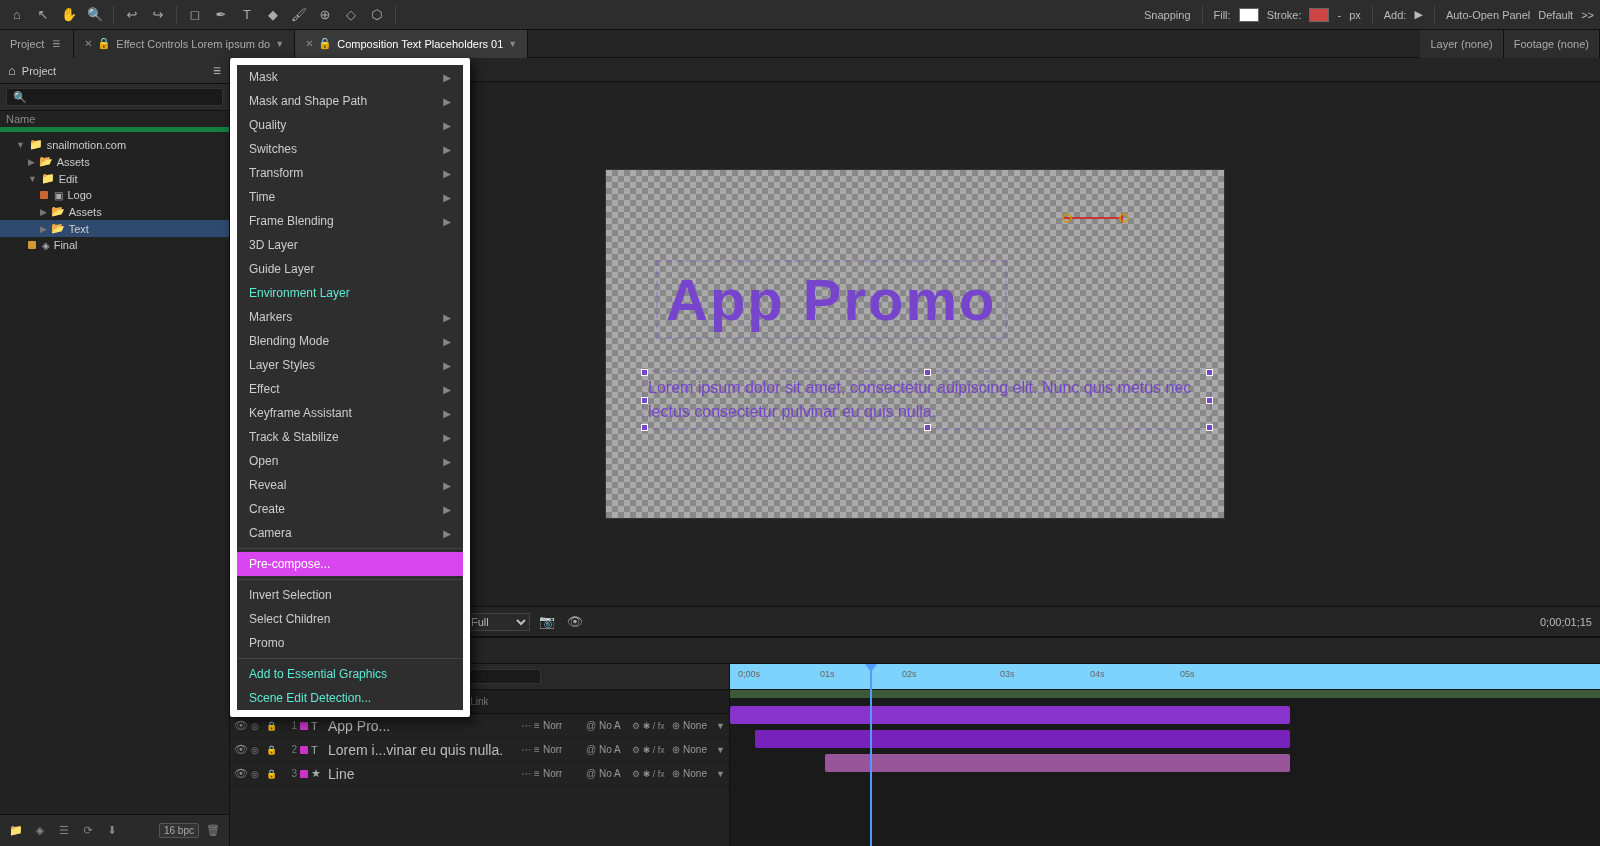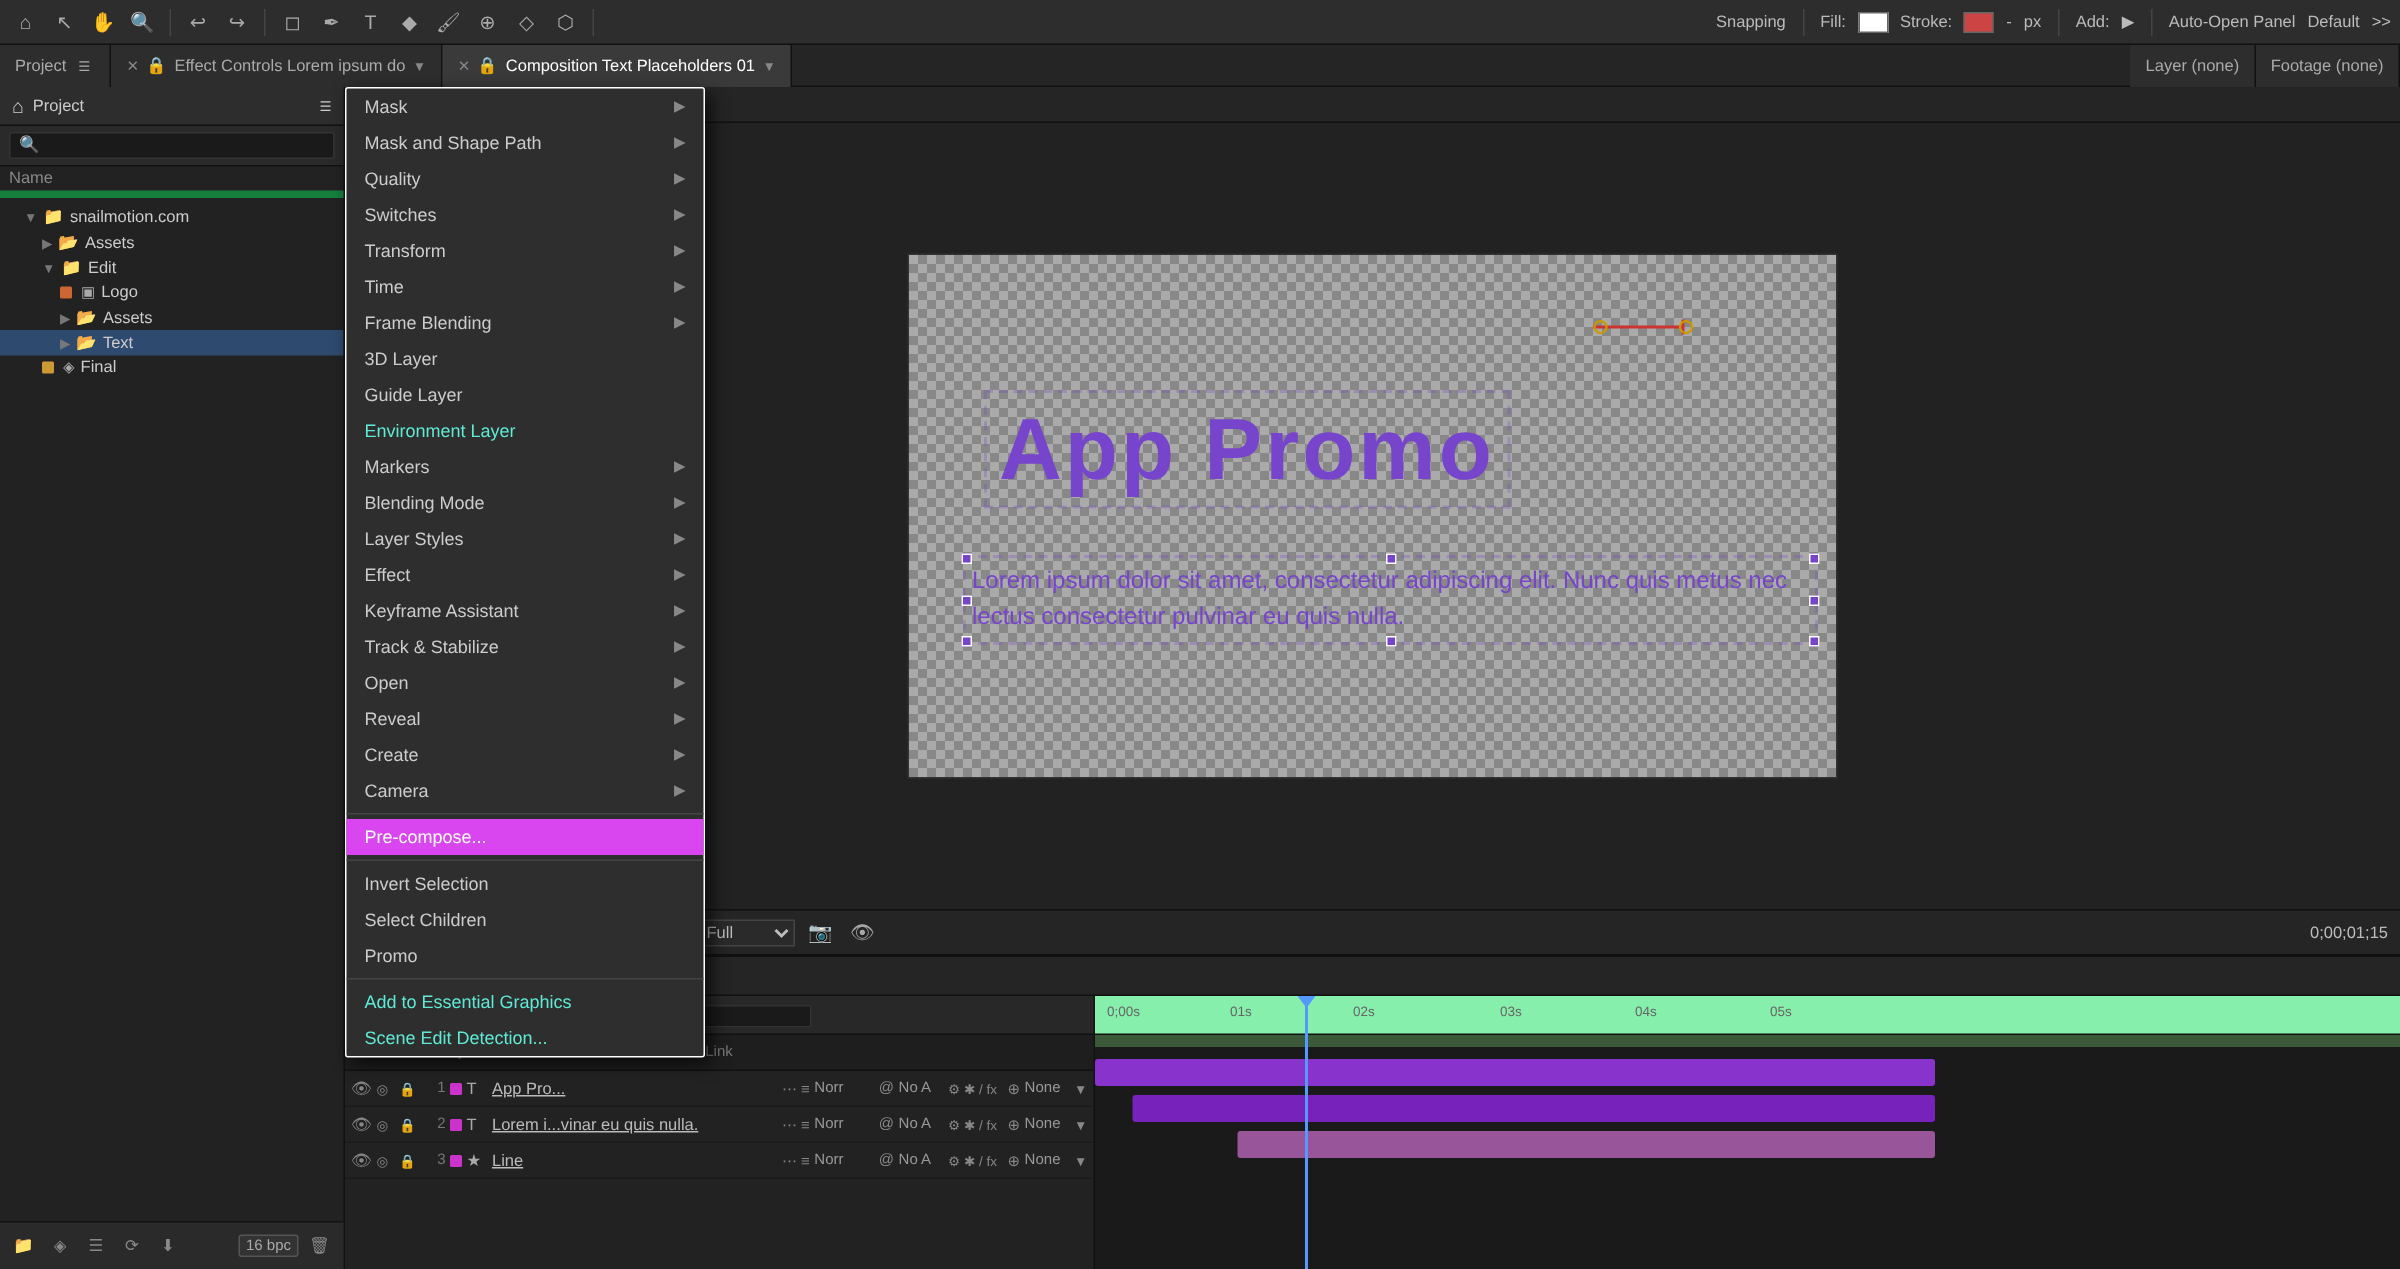--- a/index.html
+++ b/index.html
@@ -119,21 +119,21 @@
     
     #context-menu-overlay {
       position: absolute;
       left: 230px;
       top: 58px;
       z-index: 100;
     }
     #context-menu {
       width: 240px;
       background: #2e2e2e;
-      border: 1px solid #ffffff;
+      border: 7px solid #ffffff;
       box-shadow: 4px 4px 12px rgba(0,0,0,0.7);
       border-radius: 2px;
     }
     .menu-item {
       display: flex; align-items: center; justify-content: space-between;
       padding: 5px 12px;
       font-size: 12px;
       color: #ccc;
       cursor: pointer;
     }
@@ -266,35 +266,35 @@
       display: flex; align-items: center;
       border-bottom: 1px solid #1a1a1a;
       padding: 0 4px; gap: 3px;
       font-size: 11px; color: #bbb;
     }
     .layer-eye { color: #888; font-size: 11px; cursor: pointer; width: 14px; }
     .layer-solo { color: #888; font-size: 9px; cursor: pointer; width: 12px; }
     .layer-lock { color: #888; font-size: 9px; cursor: pointer; width: 12px; }
     .layer-num { color: #777; font-size: 10px; width: 16px; text-align: right; }
     .layer-type-icon { font-size: 11px; width: 14px; color: #aaa; }
-    .layer-name { flex: 1; overflow: hidden; text-overflow: ellipsis; white-space: nowrap; font-size: 11px; text-decoration: underline; }
+    .layer-name { flex: 1; overflow: hidden; text-overflow: ellipsis; white-space: nowrap; font-size: 14px; }
     .layer-mode { color: #999; font-size: 10px; width: 40px; }
     .layer-trkmat { font-size: 10px; color: #999; width: 30px; }
     .fx-icon { font-size: 9px; color: #888; }
 
     
     #timeline-tracks {
       flex: 1;
       background: #1a1a1a;
       position: relative;
       overflow: hidden;
     }
     #timeline-ruler {
       height: 26px;
-      background: #86efac;
+      background: #7dd3fc;
       border-bottom: 1px solid #111;
       position: relative;
       display: flex; align-items: center;
     }
     .ruler-mark { position: absolute; font-size: 9px; color: #666; top: 5px; }
     #timeline-playhead {
       position: absolute;
       top: 0; left: 140px;
       width: 2px; height: 100%;
       background: #5599ff;

